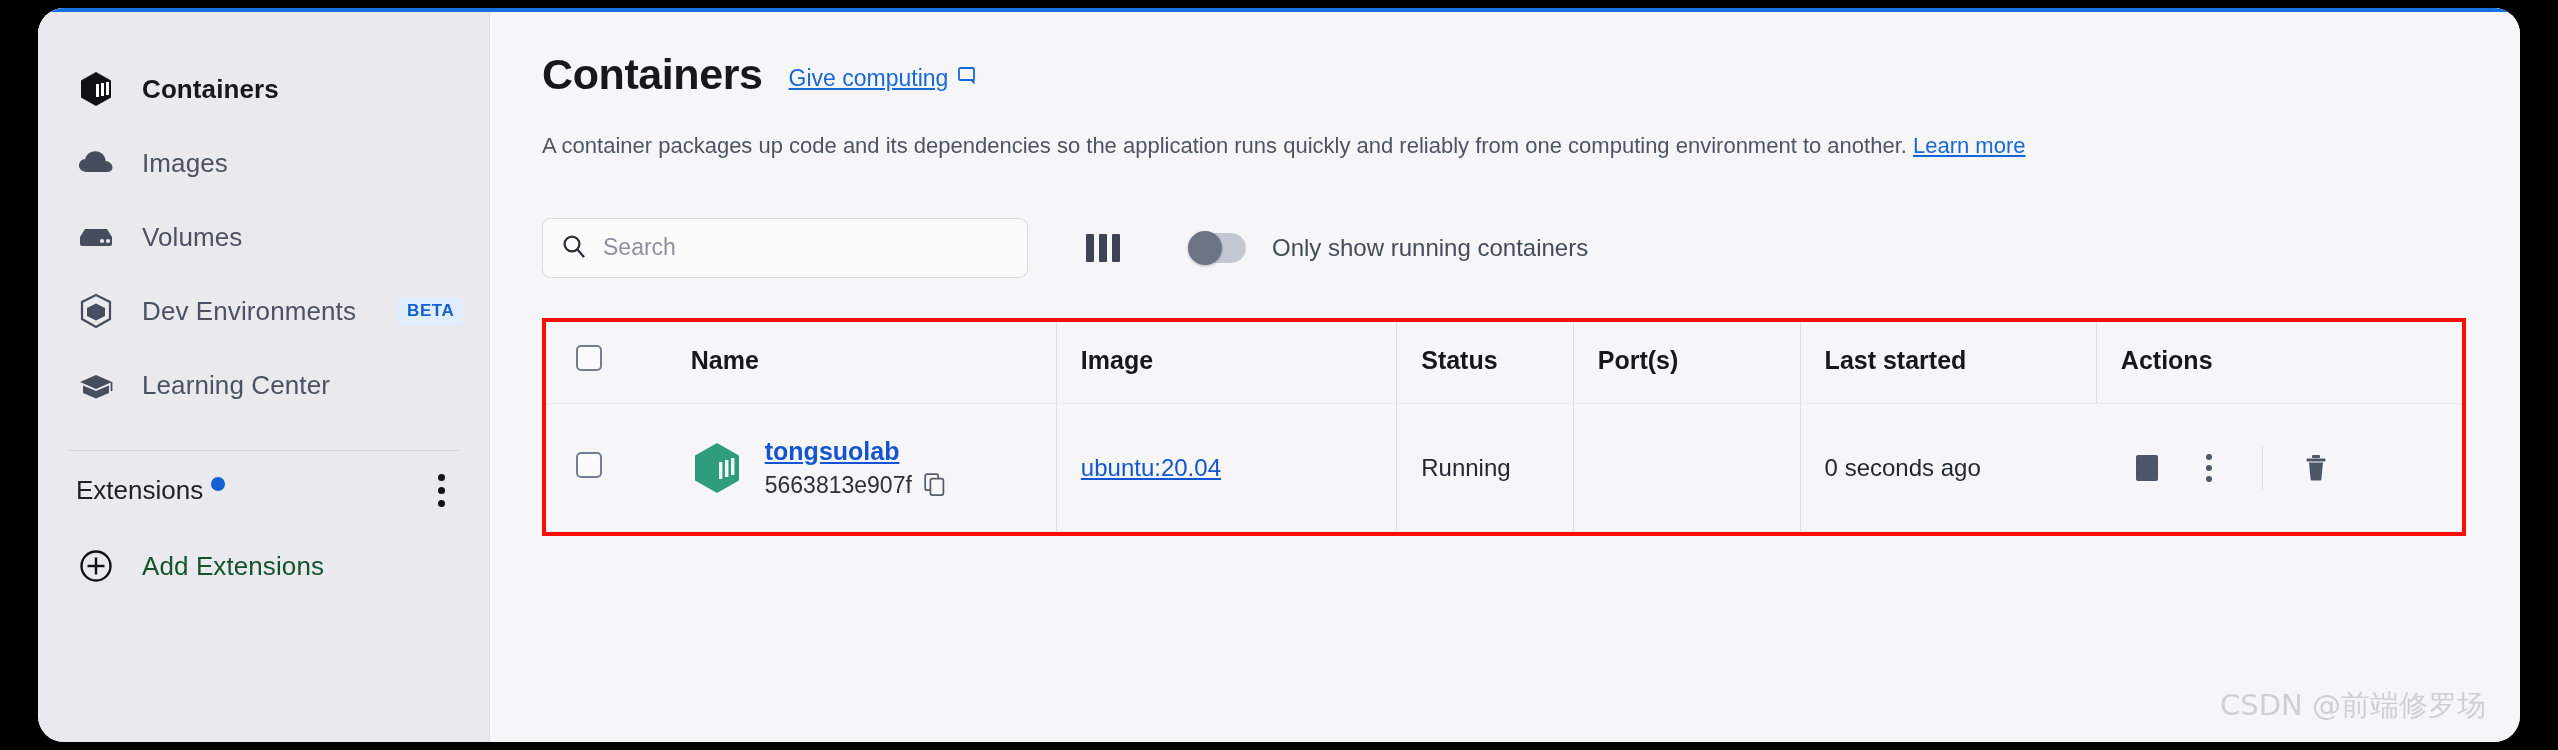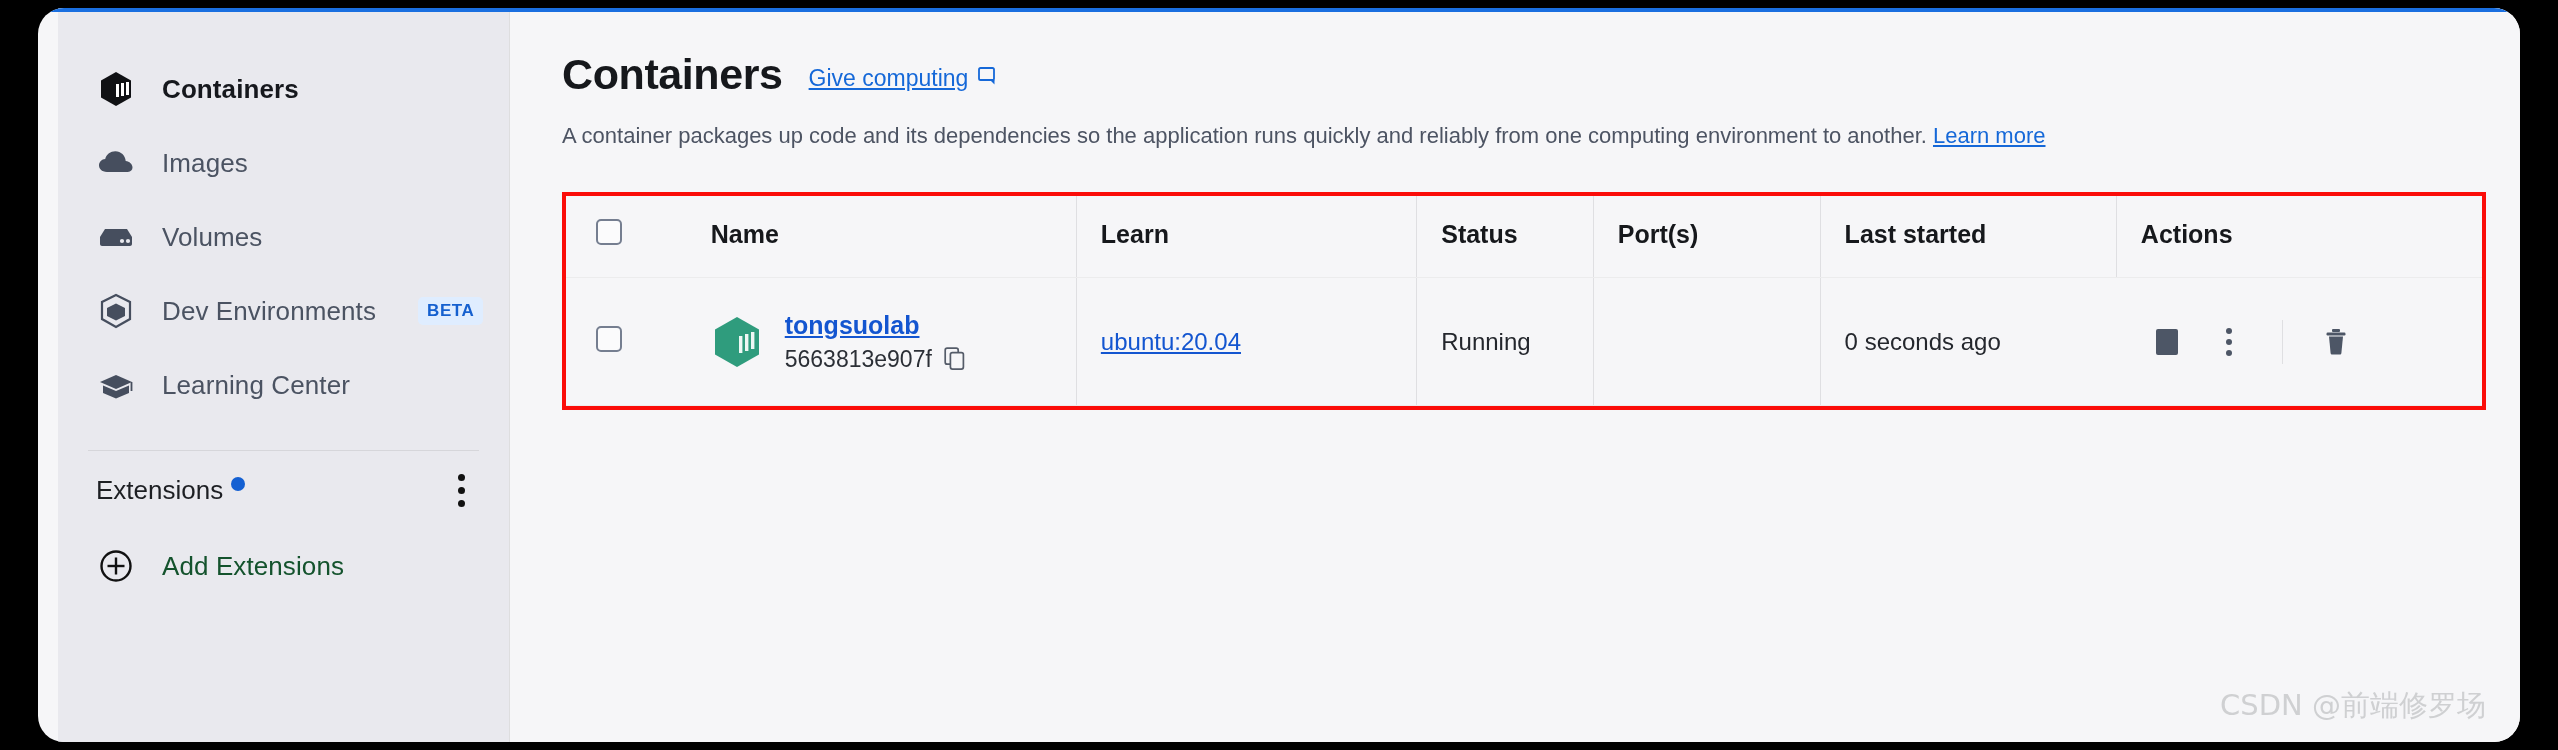--- a/index.html
+++ b/index.html
@@ -10,21 +10,20 @@
     overflow: hidden;
   }
   .window {
     position: absolute;
     left: 38px; top: 8px;
     width: 2482px; height: 734px;
     border-radius: 26px 26px 26px 26px;
     overflow: hidden;
     display: flex;
     background: #f6f6f8;
-    padding-left: 20px;
   }
   .top-accent {
     position: absolute; left: 0; top: 0; width: 100%; height: 4px;
     background: #1a6fe0; z-index: 5;
   }
 
   
   .sidebar {
     width: 452px; flex: 0 0 452px;
     background: #e9e9ee;
@@ -72,21 +71,21 @@
   }
   .content { padding-left: 52px; padding-right: 52px; }
   .title-row { display: flex; align-items: center; gap: 26px; }
   .page-title { font-size: 43px; font-weight: bold; color: #16181c; letter-spacing: -.4px; }
   .feedback-link {
     display: inline-flex; align-items: center; gap: 9px;
     color: #1568d8; font-size: 23px; text-decoration: underline;
     cursor: pointer; padding-top: 8px;
   }
   .desc {
-    margin-top: 21px; font-size: 22px; color: #4d5463; line-height: 1.45;
+    margin-top: 31px; font-size: 22px; color: #4d5463; line-height: 1.45;
   }
   .desc a { color: #1568d8; text-decoration: underline; cursor: pointer; }
 
   .toolbar { margin-top: 56px; display: flex; align-items: center; gap: 0; }
   .search-box {
     width: 486px; height: 60px;
     background: #fbfbfc;
     border: 1px solid #d9dae0;
     border-radius: 9px;
     display: flex; align-items: center;
@@ -278,32 +277,56 @@
             </svg>
           </span>
         </a>
       </div>
 
       <p class="desc">
         <span>A container packages up code and its dependencies so the application runs quickly and reliably from one computing environment to another.</span>
         <a>Learn more</a>
       </p>
 
+      <div class="toolbar">
+        <div class="search-box">
+          <span>
+            <svg width="26" height="26" viewBox="0 0 26 26">
+              <circle cx="11" cy="11" r="7.4" fill="none" stroke="#2b2f38" stroke-width="2.3"></circle>
+              <line x1="16.4" y1="16.4" x2="22.5" y2="23.5" stroke="#2b2f38" stroke-width="2.3" stroke-linecap="round"></line>
+            </svg>
+          </span>
+          <input type="text" placeholder="Search" style="">
+        </div>
+
+        <div class="col-toggle">
+          <i></i>
+            <i></i>
+            <i></i>
+        </div>
+
+        <div class="switch-wrap">
+          <span class="switch">
+            <span class="knob"></span>
+          </span>
+          <span class="switch-label">Only show running containers</span>
+        </div>
+      </div>
 
       <div class="table-zone">
         <div class="redbox"></div>
 
         <table>
           <thead>
             <tr>
               <th class="c-check">
                 <span class="cb"></span>
               </th>
               <th class="c-name">Name</th>
-              <th class="c-image divcell">Learn</th>
+              <th class="c-image divcell">Image</th>
               <th class="c-status divcell">Status</th>
               <th class="c-ports divcell">Port(s)</th>
               <th class="c-last divcell">Last started</th>
               <th class="c-actions divcell">Actions</th>
             </tr>
           </thead>
           <tbody>
             <tr>
               <td class="c-check" style="padding-left:34px">
                 <span class="cb"></span>

